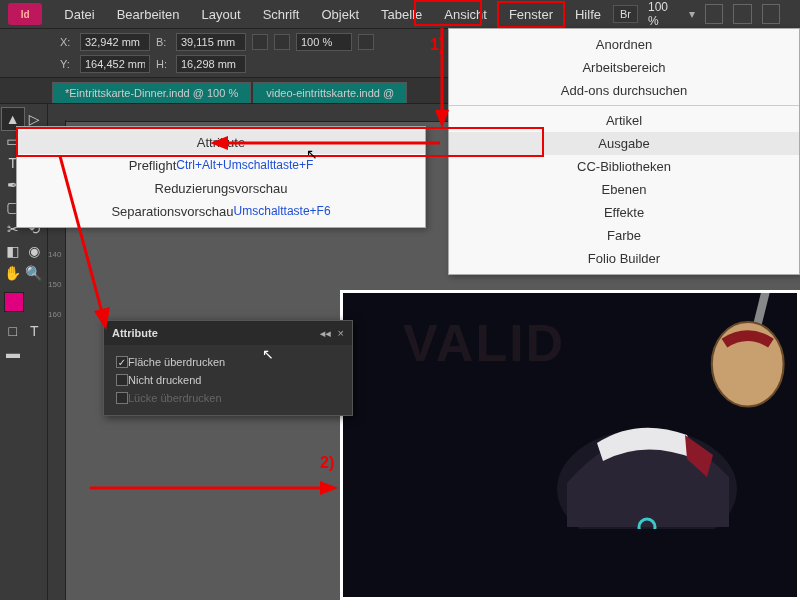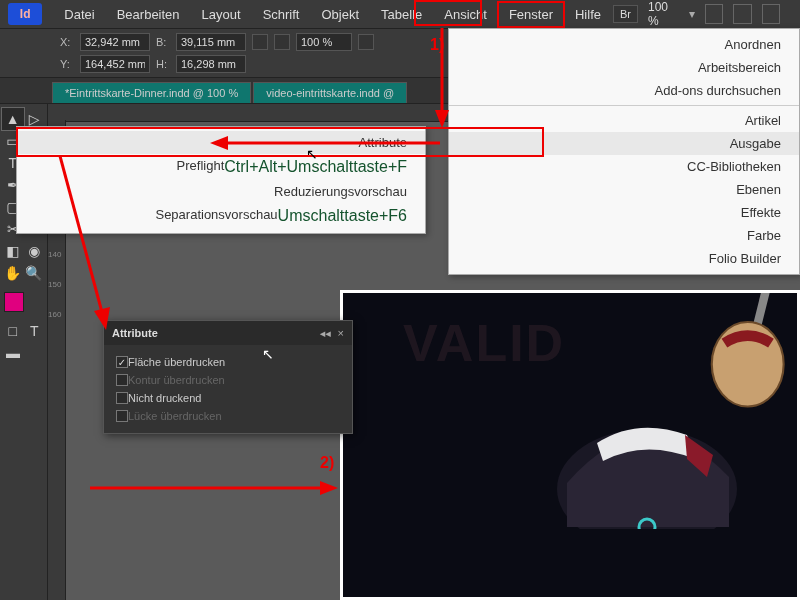--- a/index.html
+++ b/index.html
@@ -1,19 +1,19 @@
 <!DOCTYPE html>
 <html><head>
   <meta charset="utf-8">
   <style>
     * { margin: 0; padding: 0; box-sizing: border-box; font-family: -apple-system, "Segoe UI", sans-serif; }
     body { width: 800px; height: 600px; background: #3a3a3a; overflow: hidden; position: relative; font-size: 12px; }
     
     .menubar { background: #3a3a3a; height: 28px; display: flex; align-items: center; padding-left: 8px; gap: 2px; }
-    .app-icon { width: 36px; height: 22px; background: #1d4ed8; border-radius: 3px; color: #ffb0a0; font-weight: bold; font-size: 12px; display: flex; align-items: center; justify-content: center; margin-right: 10px; }
+    .app-icon { width: 36px; height: 22px; background: #be185d; border-radius: 3px; color: #ffb0a0; font-weight: bold; font-size: 10px; display: flex; align-items: center; justify-content: center; margin-right: 10px; }
     .menu-item { color: #ddd; padding: 4px 10px; font-size: 13px; cursor: pointer; }
     .menu-item.highlighted { outline: 2px solid #e00; }
     .menubar-right { margin-left: auto; display: flex; align-items: center; gap: 10px; padding-right: 20px; }
     .br-badge { background: #333; color: #ddd; border: 1px solid #555; padding: 2px 6px; font-size: 11px; }
     .zoom { color: #ddd; font-size: 12px; }
     .top-icon { width: 20px; height: 20px; border: 1px solid #666; background: #3a3a3a; }
     
     .control-bar { background: #3a3a3a; height: 50px; padding: 2px 60px; border-top: 1px solid #222; border-bottom: 1px solid #222; }
     .control-row { display: flex; align-items: center; gap: 6px; height: 22px; }
     .ctrl-label { color: #bbb; font-size: 11px; width: 14px; }
@@ -32,24 +32,24 @@
     .swatch { width: 20px; height: 20px; background: #e0007f; border: 1px solid #222; }
     
     .canvas-area { flex: 1; background: #5a5a5a; position: relative; overflow: hidden; }
     .ruler-top { height: 18px; background: #3a3a3a; border-bottom: 1px solid #222; }
     .ruler-left { position: absolute; left: 0; top: 16px; bottom: 0; width: 18px; background: #3a3a3a; border-right: 1px solid #222; }
     .tick { color: #888; font-size: 8px; position: absolute; }
     
     .submenu { position: absolute; background: #f8f8f8; border: 1px solid #aaa; box-shadow: 2px 2px 6px rgba(0,0,0,.3); z-index: 10; padding: 4px 0; }
     .submenu-left { left: 16px; top: 126px; width: 410px; }
     .submenu-right { left: 448px; top: 28px; width: 352px; }
-    .submenu-item { padding: 4px 18px; color: #333; font-size: 13px; cursor: pointer; display: flex; justify-content: flex-end; }
+    .submenu-item { padding: 4px 18px; color: #333; font-size: 13px; cursor: pointer; display: flex; justify-content: center; }
     .submenu-item.hover { background: #e8e8e8; }
     .submenu-hr { border: none; border-top: 1px solid #ccc; margin: 3px 0; }
-    .shortcut { color: #14532d; font-size: 16px; }
+    .shortcut { color: #1d4ed8; font-size: 12px; }
     
     .redbox1 { position: absolute; border: 2px solid #e00; left: 414px; top: 0; width: 68px; height: 26px; z-index: 50; }
     .redbox2 { position: absolute; border: 2px solid #e00; left: 16px; top: 127px; width: 528px; height: 30px; z-index: 50; }
     .red-label { position: absolute; color: #e00; font-size: 16px; font-weight: bold; z-index: 50; }
     .arrow { position: absolute; z-index: 49; }
     
     .attr-panel { position: absolute; left: 103px; top: 320px; width: 250px; background: #333; border: 1px solid #555; z-index: 20; box-shadow: 2px 2px 8px rgba(0,0,0,.5); }
     .attr-header { background: #2a2a2a; padding: 5px 8px; display: flex; justify-content: space-between; align-items: center; }
     .attr-title { color: #ddd; font-size: 11px; font-weight: bold; }
     .attr-ctrl { color: #aaa; font-size: 11px; cursor: pointer; }
@@ -229,24 +229,20 @@
 <div class="attr-panel">
   <div class="attr-header">
     <span class="attr-title">Attribute</span>
     <span><span class="attr-ctrl">◂◂</span>&nbsp;&nbsp;<span class="attr-ctrl">×</span></span>
   </div>
   <div class="attr-body">
     <div class="attr-chk">
         <div class="chk checked"></div>
         <span>Fläche überdrucken</span>
       </div>
-    <div class="attr-chk disabled">
-        <div class="chk"></div>
-        <span>Kontur überdrucken</span>
-      </div>
     <div class="attr-chk">
         <div class="chk"></div>
         <span>Nicht druckend</span>
       </div>
     <div class="attr-chk disabled">
         <div class="chk"></div>
         <span>Lücke überdrucken</span>
       </div>
   </div>
 </div>

